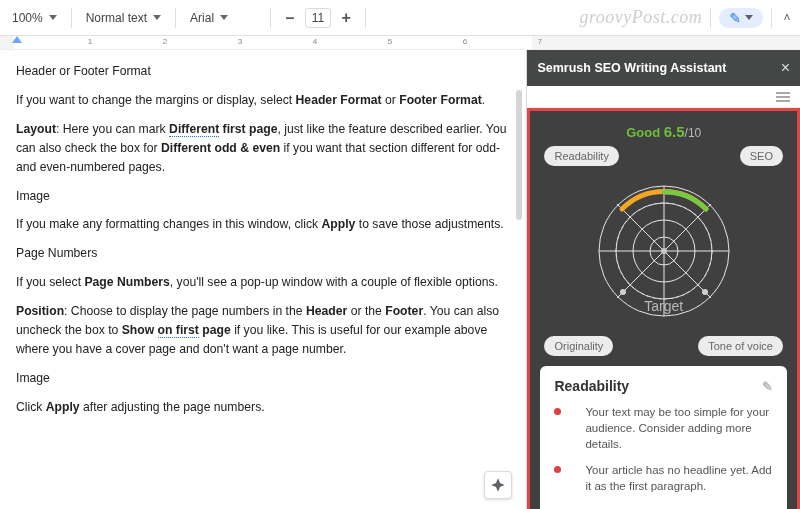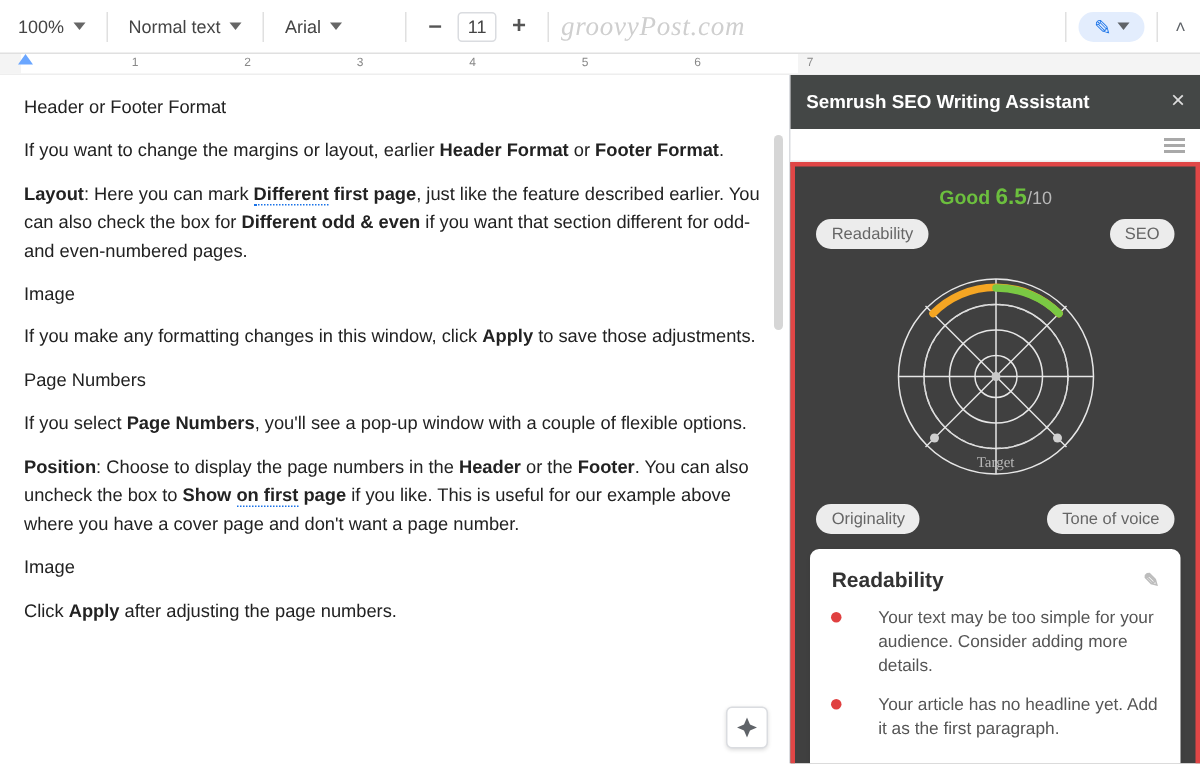--- a/index.html
+++ b/index.html
@@ -5,21 +5,21 @@
   * { box-sizing: border-box; margin: 0; padding: 0; }
   html, body { width: 800px; height: 509px; overflow: hidden; font-family: Arial, sans-serif; background:#fff; }
   .toolbar {
     height: 36px; background:#fff; border-bottom:1px solid #e0e0e0;
     display:flex; align-items:center; gap:4px; padding:0 6px; font-size:12px; color:#444;
   }
   .tb-group { display:flex; align-items:center; gap:2px; padding:3px 6px; border-radius:3px; }
   .tb-drop { width:0;height:0;border-left:4px solid transparent;border-right:4px solid transparent;border-top:5px solid #666; margin-left:4px;}
   .tb-sep { width:1px; height:20px; background:#e0e0e0; margin:0 4px; }
   .tb-btn { width:22px; height:22px; display:flex; align-items:center; justify-content:center; color:#555; border-radius:3px; font-size:16px; font-weight:bold;}
-  .watermark { flex:1; text-align:left; color:#cfcfcf; font-family: Georgia, serif; font-size:18px; font-style:italic; letter-spacing:.5px; pointer-events:none;}
+  .watermark { flex:1; text-align:right; color:#cfcfcf; font-family: Georgia, serif; font-size:18px; font-style:italic; letter-spacing:.5px; pointer-events:none;}
   .pencil-pill { background:#e3edfd; border-radius:14px; padding:2px 10px; display:flex; align-items:center; gap:4px; }
   .pencil { color:#1a73e8; font-size:14px;}
   .caret { width:0;height:0;border-left:4px solid transparent;border-right:4px solid transparent;border-top:5px solid #5f6368;}
   .chevup { width:14px;height:14px; color:#5f6368; font-size:12px; text-align:center; line-height:14px;}
 
   .ruler { height:14px; background:#fff; border-bottom:1px solid #eee; position:relative; font-size:8px; color:#888;}
   .ruler .marg { position:absolute; top:0; bottom:0; background:#f4f4f4;}
   .ruler .marg.left{left:0;width:14px;}
   .ruler .marg.right{left:532px; right:0;}
   .ticklbl{position:absolute; top:1px; transform:translateX(-50%);}
@@ -42,21 +42,21 @@
   .hambg div{ width:14px; height:2px; background:#a9a9a9;}
 
   .sb-body { flex:1; background:#404040; border:3px solid #e04646; border-bottom:none; overflow:hidden; padding:10px 10px 0 10px;}
   .score-line { text-align:center; font-size:13px; margin-top:2px; margin-bottom:6px;}
   .score-good { color:#6cbf3e; font-weight:600;}
   .score-num { color:#6cbf3e; font-weight:700; font-size:15px;}
   .score-den { color:#b8b8b8; font-size:12px;}
   .radar-wrap { position:relative; height:210px;}
   .pill { position:absolute; background:#ececec; color:#666; font-size:11px; padding:4px 10px; border-radius:12px;}
   .radar { position:absolute; left:50%; top:50%; transform:translate(-50%,-50%);}
-  .target-lbl{position:absolute; left:50%; transform:translateX(-50%); bottom:42px; font-size:10px; color:#b8b8b8;font-family:Liberation Serif, serif;}
+  .target-lbl{position:absolute; left:50%; transform:translateX(-50%); bottom:42px; font-size:14px; color:#b8b8b8;}
 
   .card { background:#fff; border-radius:6px; box-shadow:0 1px 3px rgba(0,0,0,.08); padding:12px 14px; margin-top:10px;}
   .card-h { display:flex; align-items:center; font-size:14px; font-weight:700; color:#333;}
   .card-h .edit { margin-left:auto; color:#bdbdbd; font-size:13px;}
   .warnlist { list-style:none; margin-top:10px; font-size:11.5px; color:#555;}
   .warnlist li { display:flex; gap:24px; margin-bottom:10px; line-height:1.4;}
   .dot { width:7px; height:7px; border-radius:50%; background:#e04040; flex:0 0 7px; margin-top:4px;}
 </style>
 </head>
 <body>
@@ -107,21 +107,21 @@
   <span class="ticklbl" style="left:315px;">4</span>
   <span class="ticklbl" style="left:390px;">5</span>
   <span class="ticklbl" style="left:465px;">6</span>
   <span class="ticklbl" style="left:540px;">7</span>
 </div>
 
 <div class="body">
 
   <div class="doc">
     <p>Header or Footer Format</p>
-    <p><span>If you want to change the margins or layout, earlier </span><b>Header Format</b><span> or </span><b>Footer Format</b><span>.</span></p>
+    <p><span>If you want to change the margins or display, select </span><b>Header Format</b><span> or </span><b>Footer Format</b><span>.</span></p>
     <p><b>Layout</b><span>: Here you can mark </span><b><span class="ul">Different</span><span> first page</span></b><span>, just like the feature described earlier. You can also check the box for </span><b>Different odd &amp; even</b><span> if you want that section different for odd- and even-numbered pages.</span></p>
     <p>Image</p>
     <p><span>If you make any formatting changes in this window, click </span><b>Apply</b><span> to save those adjustments.</span></p>
     <p>Page Numbers</p>
     <p><span>If you select </span><b>Page Numbers</b><span>, you'll see a pop-up window with a couple of flexible options.</span></p>
     <p><b>Position</b><span>: Choose to display the page numbers in the </span><b>Header</b><span> or the </span><b>Footer</b><span>. You can also uncheck the box to </span><b><span>Show </span><span class="ul">on first</span><span> page</span></b><span> if you like. This is useful for our example above where you have a cover page and don't want a page number.</span></p>
     <p>Image</p>
     <p><span>Click </span><b>Apply</b><span> after adjusting the page numbers.</span></p>
 
     <div class="scrollbar">

